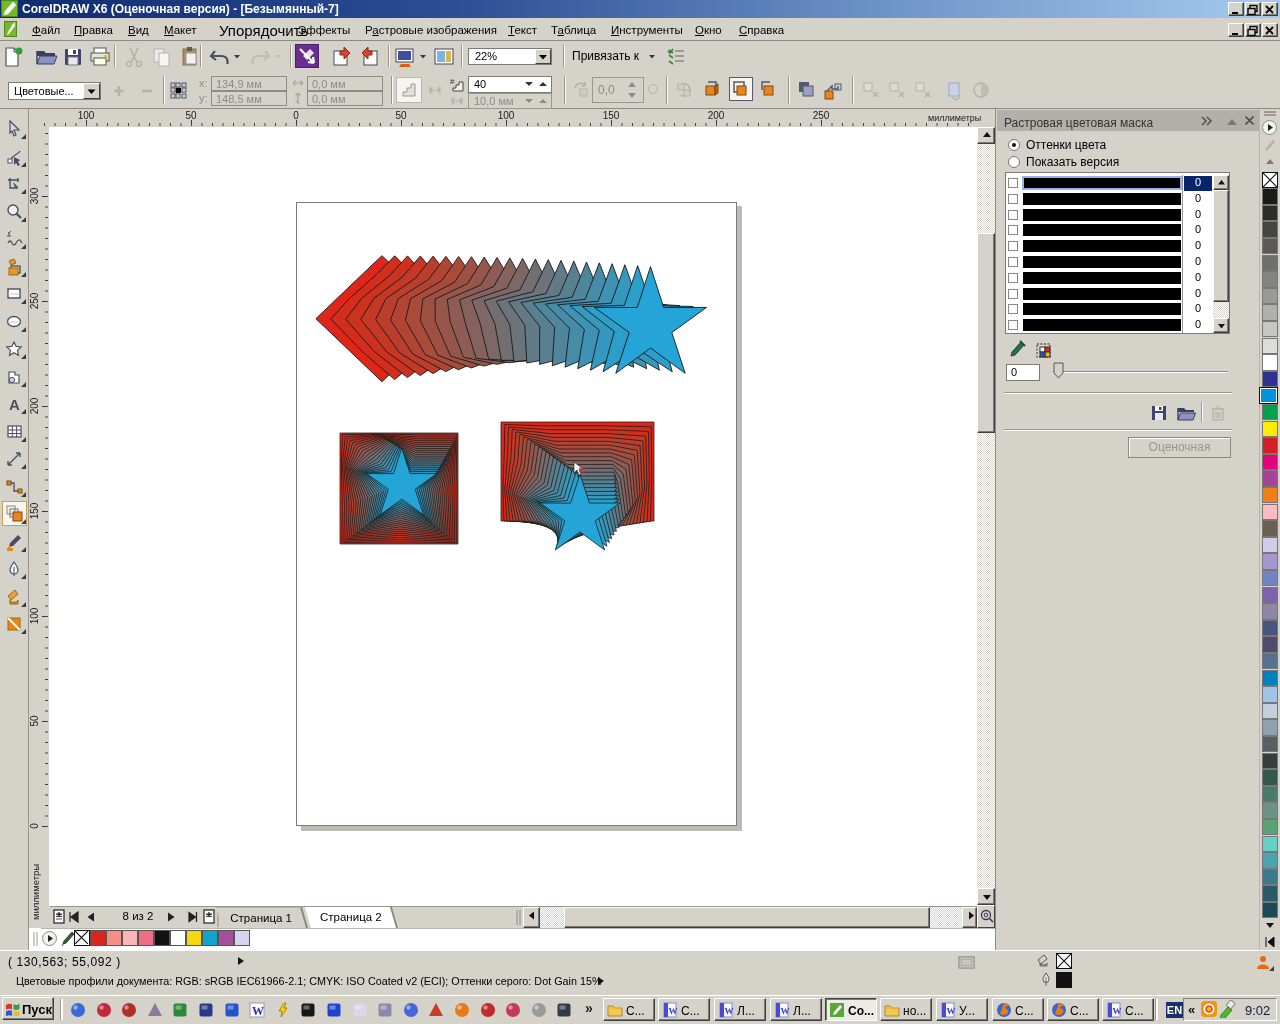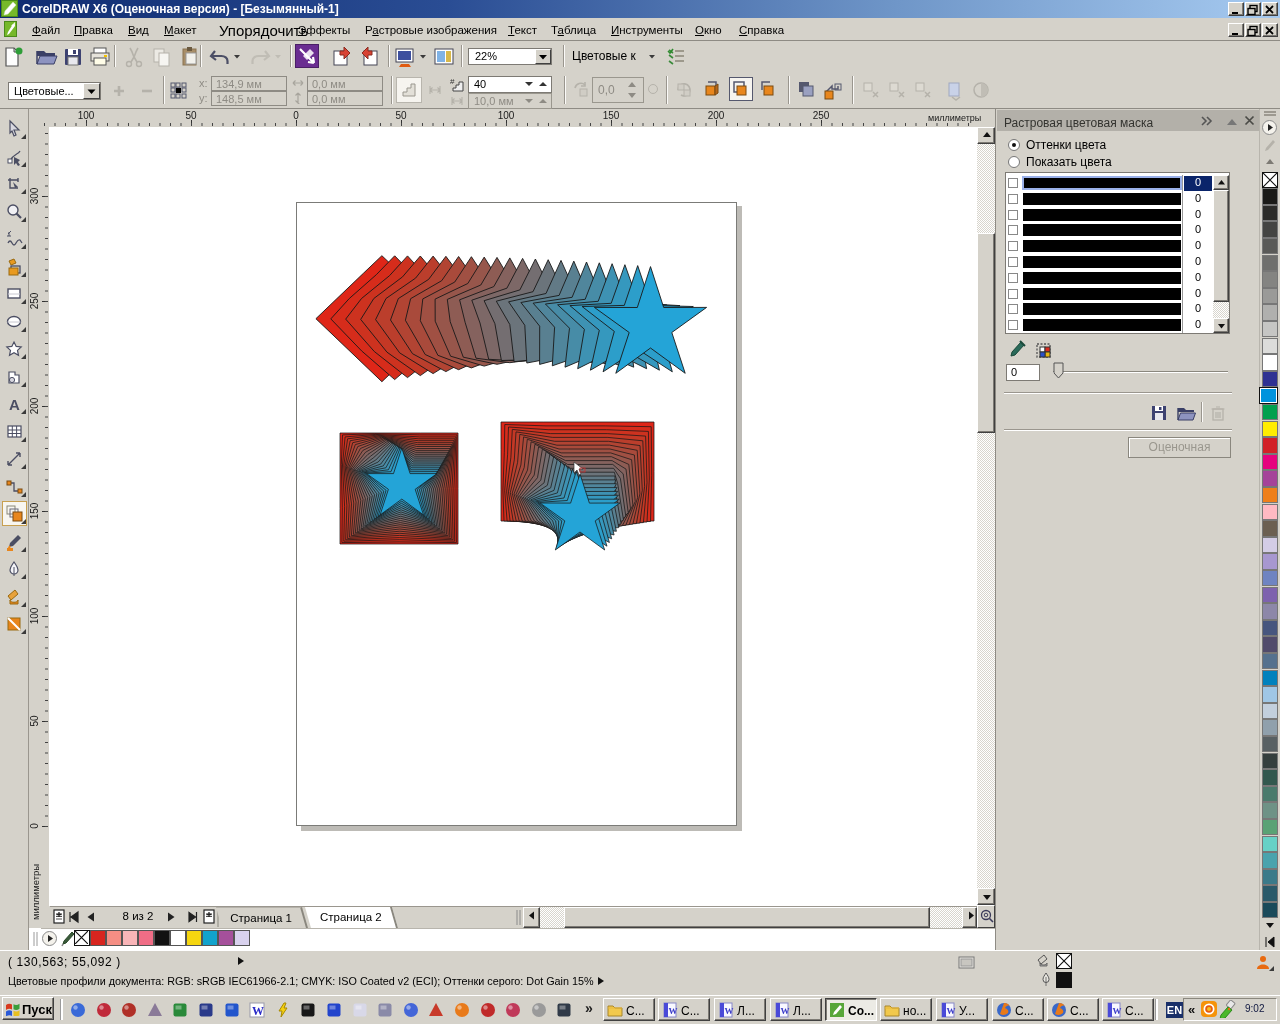--- a/index.html
+++ b/index.html
@@ -6,21 +6,21 @@
 .vsep{width:2px;border-left:1px solid #9a968e;border-right:1px solid #fbfaf8}
 .gfield{background:#d5d2ca;border:1px solid #8e8b84;font-size:11px;color:#8e8b84}
 svg{display:block}
 </style></head><body>
 <div class="abs" style="left:0;top:0;width:1280px;height:18px;background:linear-gradient(to right,#0f2b70,#2a4d94 35%,#6f96c8 70%,#a6caf0)"></div>
 <div class="abs" style="left:1px;top:0;width:17px;height:17px;background:#76b82a;border:1px solid #4a8a1a">
     <svg width="15" height="15">
       <path d="M11 1 L14 4 L6 13 L2 14 L3 10 Z" fill="#fff" stroke="#d0e8c8" stroke-width="0.5"></path>
     </svg>
   </div>
-<div class="abs" style="left:22px;top:1px;width:700px;height:16px;color:#fff;font-size:12px;font-weight:bold;line-height:17px">CorelDRAW X6 (Оценочная версия) - [Безымянный-1]</div>
+<div class="abs" style="left:22px;top:1px;width:700px;height:16px;color:#fff;font-size:12px;font-weight:bold;line-height:17px">CorelDRAW X6 (Оценочная версия) - [Безымянный-7]</div>
 <div class="abs" style="left:1228px;top:2px;width:16px;height:14px;background:#d5d2ca;border-top:1px solid #fff;border-left:1px solid #fff;border-right:1px solid #404040;border-bottom:1px solid #404040;box-shadow:inset -1px -1px 0 #7d7a74">
     <svg width="14" height="12">
       <rect x="3" y="9" width="6" height="2" fill="#000"></rect>
     </svg>
   </div>
 <div class="abs" style="left:1245px;top:2px;width:16px;height:14px;background:#d5d2ca;border-top:1px solid #fff;border-left:1px solid #fff;border-right:1px solid #404040;border-bottom:1px solid #404040;box-shadow:inset -1px -1px 0 #7d7a74">
     <svg width="14" height="12">
       <rect x="4" y="2.5" width="7" height="6" fill="none" stroke="#000" stroke-width="1.4"></rect>
       <rect x="2" y="5.5" width="7" height="6" fill="#d5d2ca" stroke="#000" stroke-width="1.4"></rect>
     </svg>
@@ -178,21 +178,21 @@
     </svg>
   </div>
 <div class="abs vsep" style="left:461px;top:45px;height:22px"></div>
 <div class="abs" style="left:468px;top:48px;width:84px;height:17px;background:#fff;border:1px solid #7d7a74;font-size:11px;line-height:15px;padding-left:6px">22%</div>
 <div class="abs" style="left:535px;top:49px;width:16px;height:15px;background:#d5d2ca;border-top:1px solid #fff;border-left:1px solid #fff;border-right:1px solid #404040;border-bottom:1px solid #404040">
     <svg width="14" height="13">
       <path d="M3 5 h8 l-4 4.5 Z" fill="#000"></path>
     </svg>
   </div>
 <div class="abs vsep" style="left:563px;top:45px;height:22px"></div>
-<div class="abs" style="left:572px;top:48px;width:80px;height:16px;font-size:12px;line-height:16px;color:#000">Цветовые к</div>
+<div class="abs" style="left:572px;top:48px;width:80px;height:16px;font-size:12px;line-height:16px;color:#000">Привязать к</div>
 <div class="abs" style="left:648px;top:52px;width:8px;height:8px">
     <svg width="8" height="8">
       <path d="M1 3 h6 l-3 3.5 Z" fill="#3a3a3a"></path>
     </svg>
   </div>
 <div class="abs" style="left:664px;top:45px;width:24px;height:24px">
     <svg width="24" height="24">
       <path d="M5 5 l4 3 m-4 8 l4 3 m-4 -9 l4 3" stroke="#3a8a3a" stroke-width="1.6" fill="none"></path>
       <path d="M11 6 h9 M11 11 h9 M11 16 h9" stroke="#8a8778" stroke-width="1.6"></path>
       <path d="M4 6 l2 2 l3 -4" stroke="#2e8a2e" stroke-width="1.6" fill="none"></path>
@@ -994,21 +994,21 @@
 <div class="abs" style="left:1243px;top:115px;width:14px;height:12px">
     <svg width="14" height="12">
       <path d="M2.5 1.5 l8 8 M10.5 1.5 l-8 8" stroke="#4a4a46" stroke-width="1.7"></path>
     </svg>
   </div>
 <div class="abs" style="left:1008px;top:139px;width:12px;height:12px;border:1px solid #777;border-radius:50%;background:#fff">
     <div style="position:absolute;left:3px;top:3px;width:4px;height:4px;border-radius:50%;background:#111"></div>
   </div>
 <div class="abs" style="left:1026px;top:138px;width:120px;height:14px;font-size:12px">Оттенки цвета</div>
 <div class="abs" style="left:1008px;top:156px;width:12px;height:12px;border:1px solid #777;border-radius:50%;background:#fff"></div>
-<div class="abs" style="left:1026px;top:155px;width:130px;height:14px;font-size:12px">Показать цвета</div>
+<div class="abs" style="left:1026px;top:155px;width:130px;height:14px;font-size:12px">Показать версия</div>
 <div class="abs" style="left:1005px;top:172px;width:225px;height:162px;background:#fff;border:1px solid #7d7a74"></div>
 <div style="position:absolute;left:1008px;top:178px;width:10px;height:10px;background:#fff;border:1px solid #888"></div>
 <div style="position:absolute;left:1022px;top:176px;width:160px;height:14px;background:#000;border:2px solid #9ab0e8"></div>
 <div style="position:absolute;left:1184px;top:176px;width:28px;height:15px;background:#0a246a;color:#fff;font-size:11px;text-align:center">0</div>
 <div style="position:absolute;left:1008px;top:194px;width:10px;height:10px;background:#fff;border:1px solid #888"></div>
 <div style="position:absolute;left:1023px;top:193px;width:158px;height:12px;background:#000"></div>
 <div style="position:absolute;left:1184px;top:192px;width:28px;height:15px;color:#000;font-size:11px;text-align:center">0</div>
 <div style="position:absolute;left:1008px;top:210px;width:10px;height:10px;background:#fff;border:1px solid #888"></div>
 <div style="position:absolute;left:1023px;top:209px;width:158px;height:12px;background:#000"></div>
 <div style="position:absolute;left:1184px;top:208px;width:28px;height:15px;color:#000;font-size:11px;text-align:center">0</div>
@@ -1173,21 +1173,21 @@
       <path d="M4 1 v10 M12 1 l-6 5 l6 5 Z" fill="#111" stroke="#111"></path>
     </svg>
   </div>
 <div class="abs" style="left:0;top:950px;width:1280px;height:45px;background:#d5d2ca;border-top:1px solid #fff"></div>
 <div class="abs" style="left:8px;top:955px;width:260px;height:14px;font-size:12px;letter-spacing:0.6px;color:#000">( 130,563; 55,092 )</div>
 <div class="abs" style="left:236px;top:956px;width:10px;height:10px">
     <svg width="10" height="10">
       <path d="M2 1 l6 4 l-6 4 Z" fill="#111"></path>
     </svg>
   </div>
-<div class="abs" style="left:8px;top:975px;width:700px;height:14px;font-size:10.8px;color:#000">Цветовые профили документа: RGB: sRGB IEC61966-2.1; CMYK: ISO Coated v2 (ECI); Оттенки серого: Dot Gain 15%</div>
+<div class="abs" style="left:16px;top:975px;width:700px;height:14px;font-size:10.8px;color:#000">Цветовые профили документа: RGB: sRGB IEC61966-2.1; CMYK: ISO Coated v2 (ECI); Оттенки серого: Dot Gain 15%</div>
 <div class="abs" style="left:596px;top:976px;width:10px;height:10px">
     <svg width="10" height="10">
       <path d="M2 1 l6 4 l-6 4 Z" fill="#111"></path>
     </svg>
   </div>
 <div class="abs" style="left:958px;top:956px;width:18px;height:15px">
     <svg width="18" height="15">
       <rect x="1" y="1" width="15" height="11" fill="#e8e6e0" stroke="#777"></rect>
       <rect x="3" y="3" width="11" height="7" fill="#c8c6c0" stroke="#999"></rect>
     </svg>
@@ -1460,12 +1460,12 @@
       <circle cx="8" cy="9" r="2" fill="#f5c020"></circle>
     </svg>
   </div>
 <div class="abs" style="left:1219px;top:1000px;width:17px;height:18px">
     <svg width="17" height="18">
       <rect x="9" y="1" width="6" height="7" rx="1" fill="#e8e8e8" stroke="#888" transform="rotate(40 12 4)"></rect>
       <path d="M2 15 l7 -8 l4 3 l-7 8 l-5 1 Z" fill="#4ab82a" stroke="#2a8a1a"></path>
       <circle cx="10" cy="9" r="1.2" fill="#e86a10"></circle>
     </svg>
   </div>
-<div class="abs" style="left:1245px;top:1003px;width:36px;height:15px;font-size:10px;color:#101840">9:02</div>
+<div class="abs" style="left:1245px;top:1003px;width:36px;height:15px;font-size:13px;color:#101840">9:02</div>
 </body></html>

